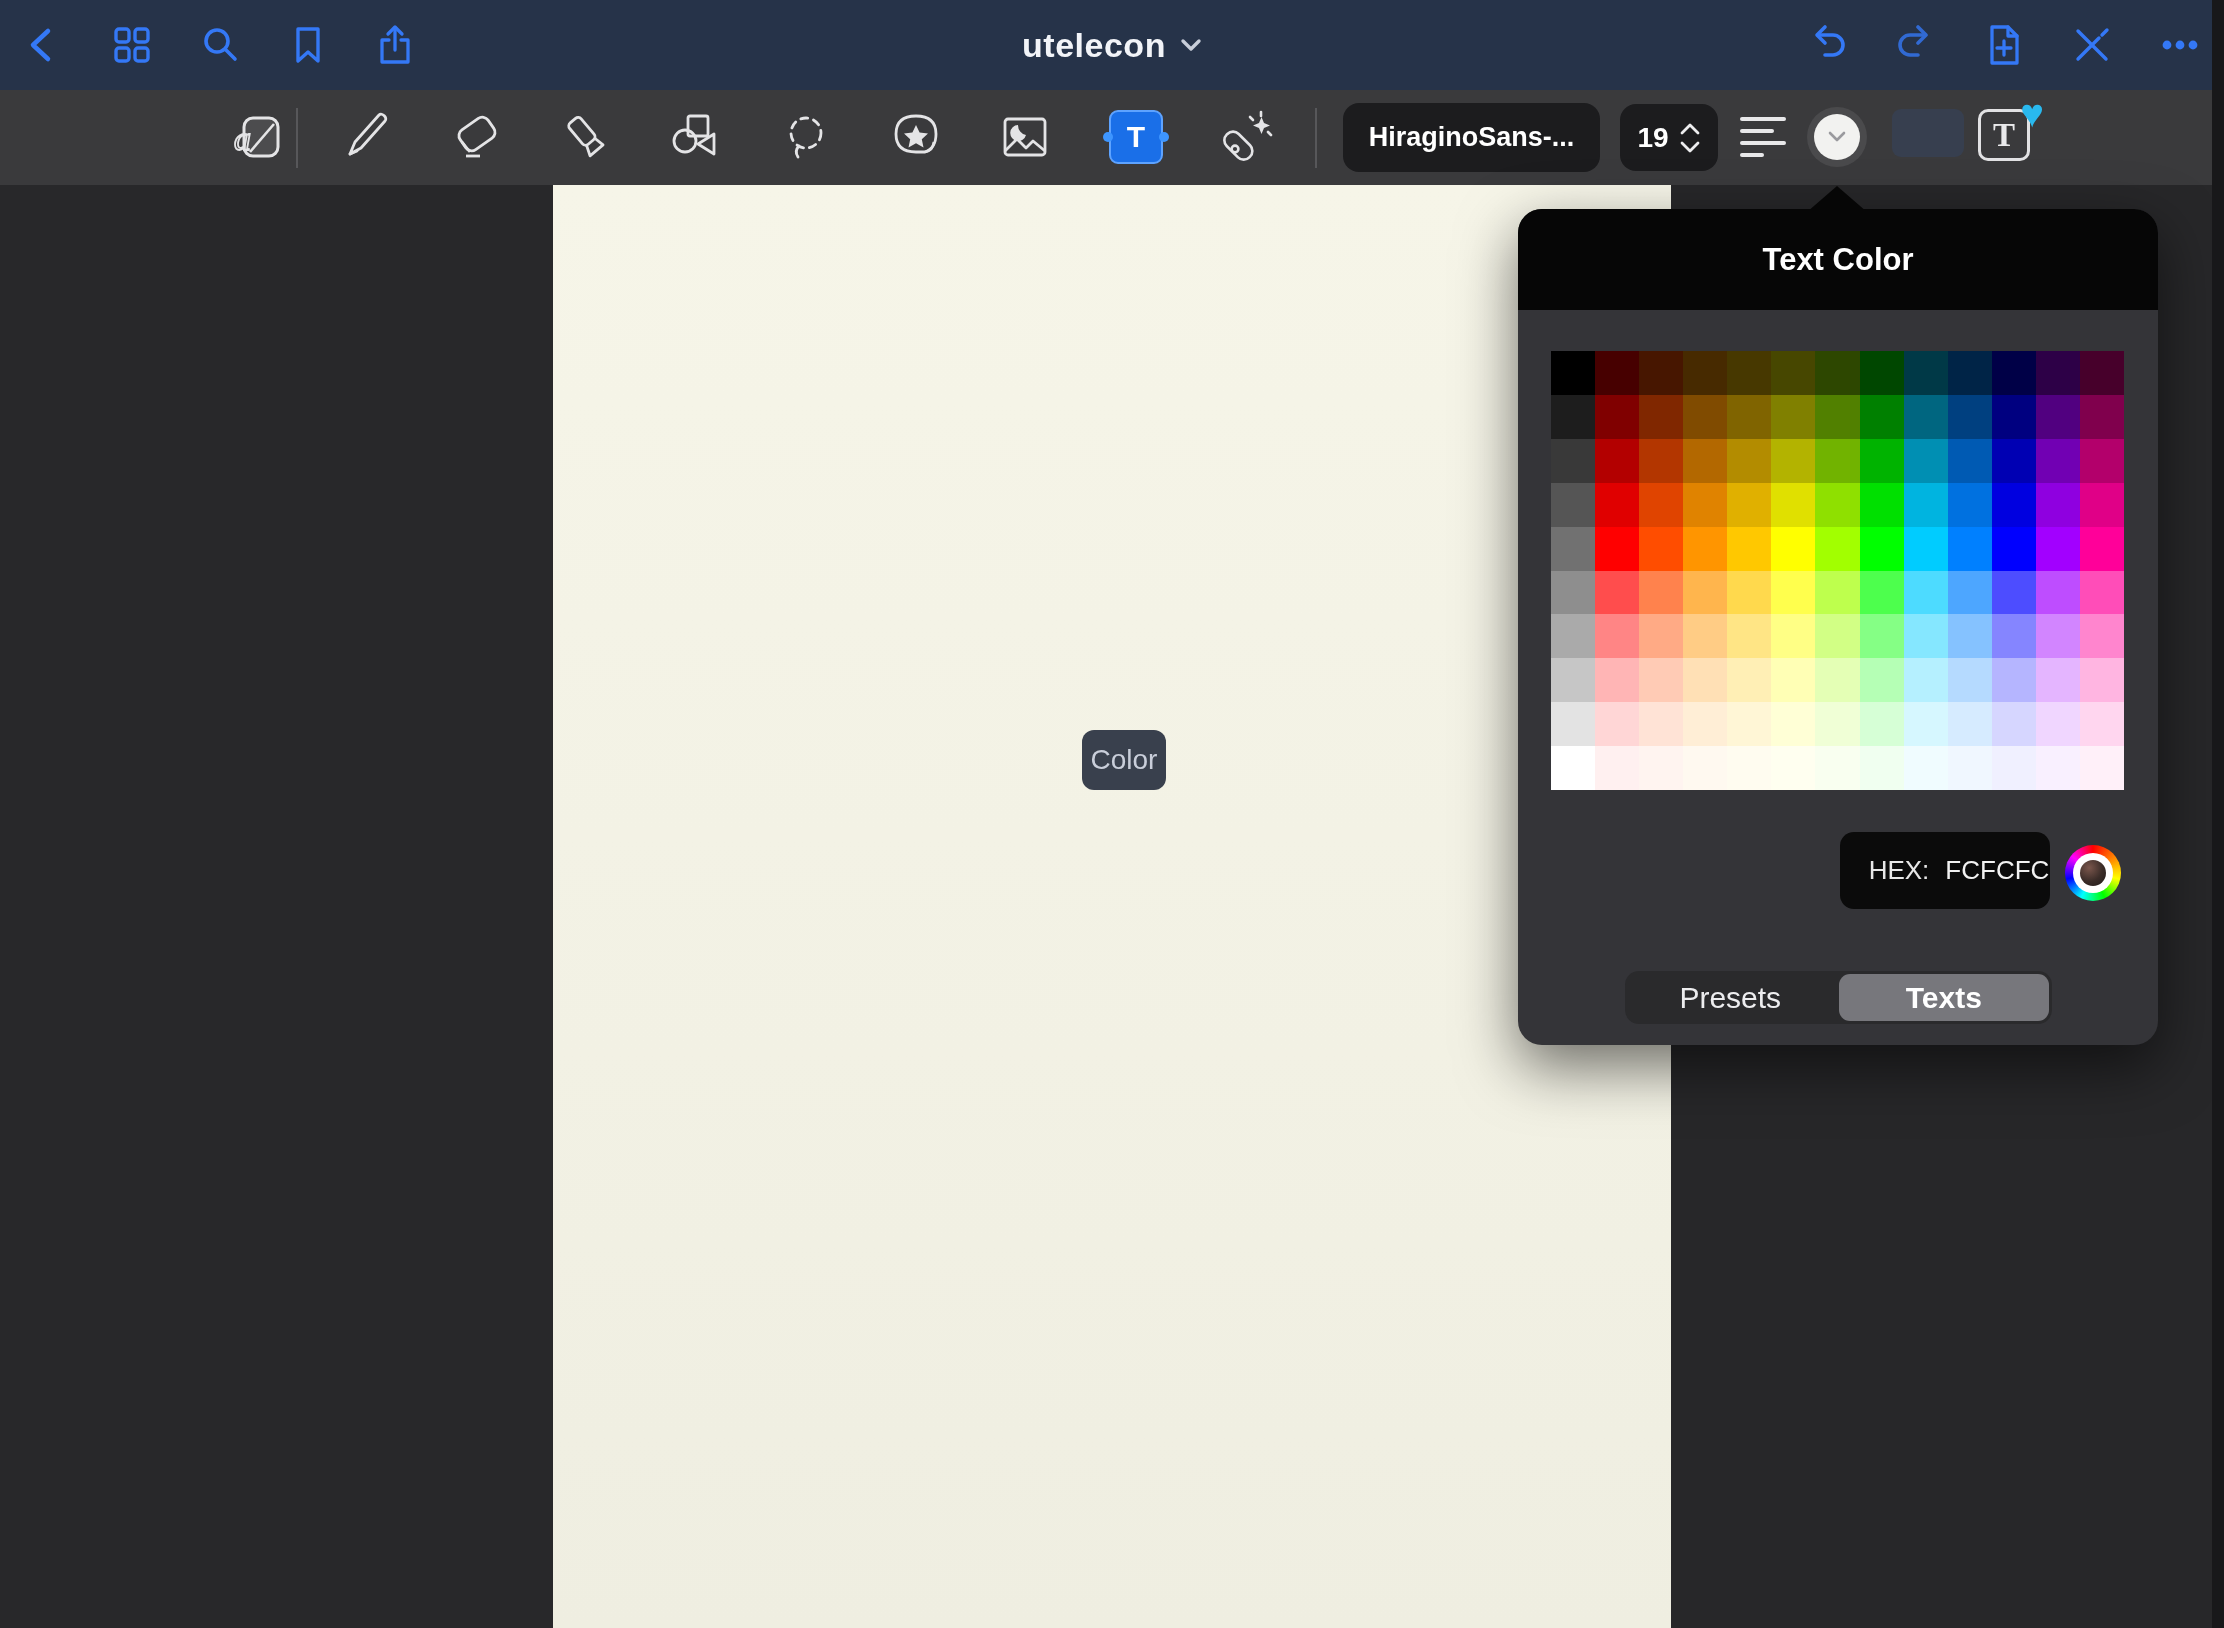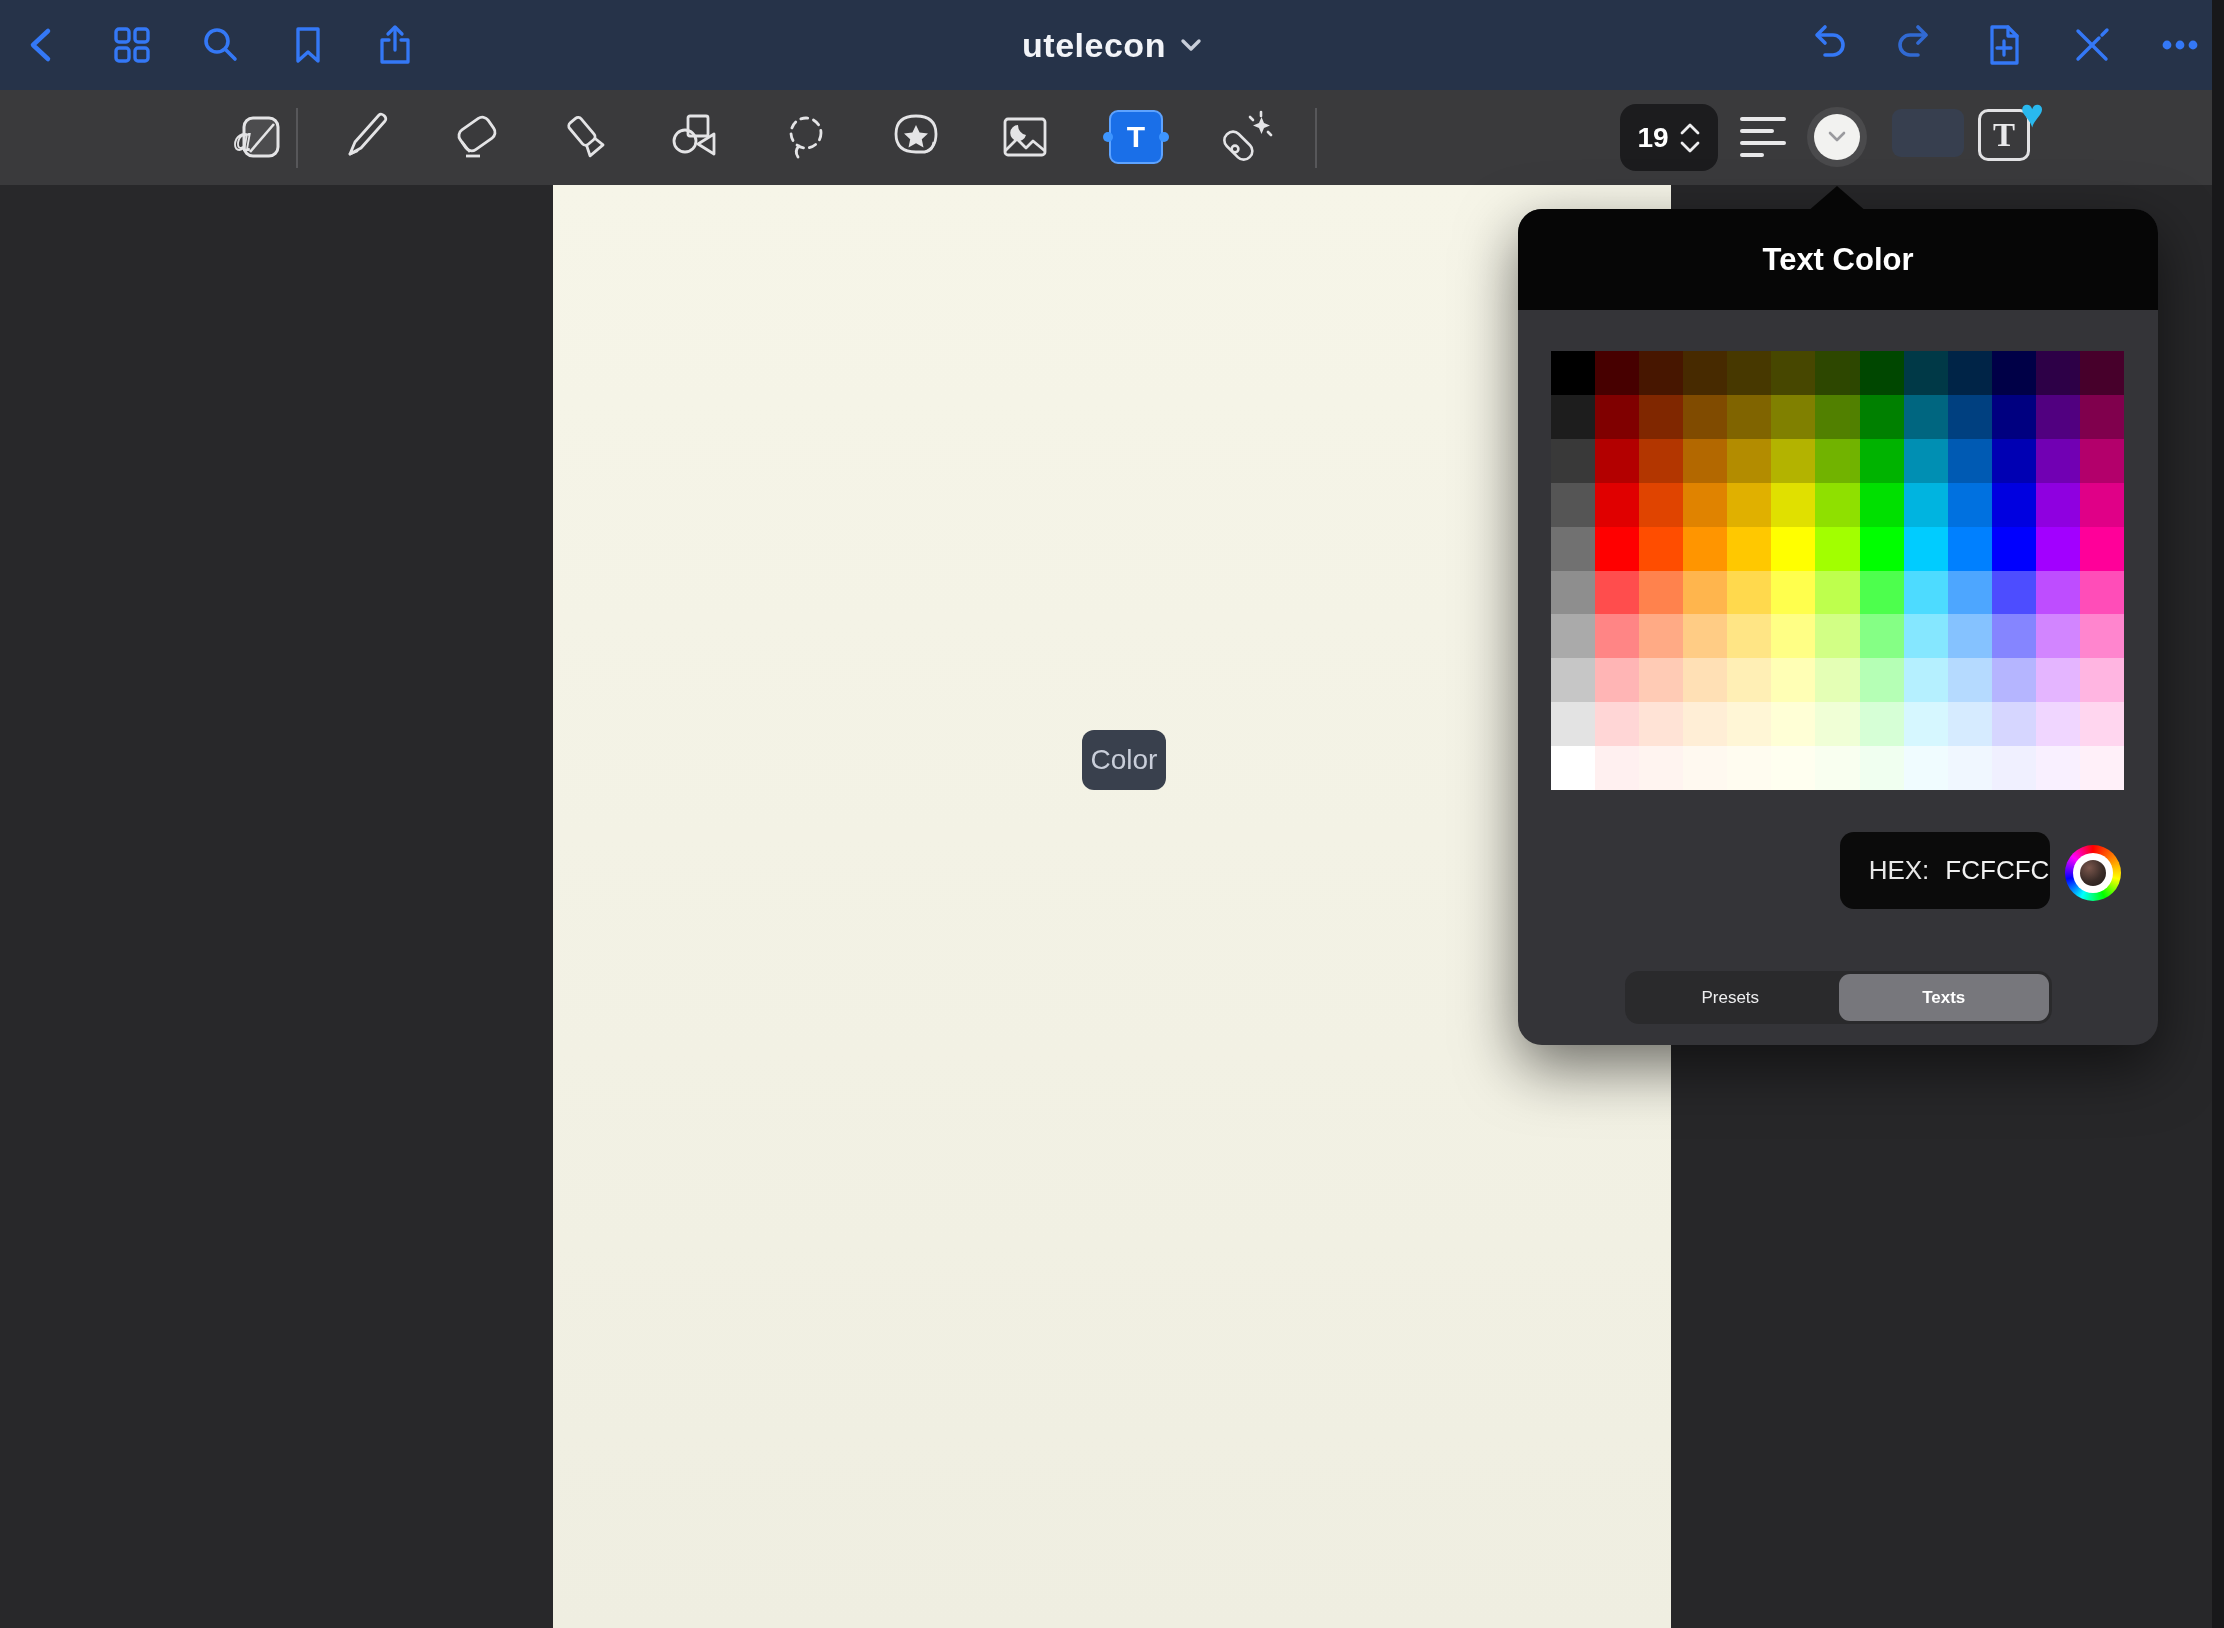--- a/index.html
+++ b/index.html
@@ -74,21 +74,21 @@
   .wheel{position:absolute;left:547px;top:636px;width:56px;height:56px;border-radius:50%;
         background:conic-gradient(#f00,#ff8000,#ff0,#0f0,#0ff,#00f,#f0f,#f00);
         display:flex;align-items:center;justify-content:center;}
   .wheel .w2{width:40px;height:40px;border-radius:50%;background:#fff;
         display:flex;align-items:center;justify-content:center;}
   .wheel .w3{width:26px;height:26px;border-radius:50%;
         background:radial-gradient(circle at 35% 30%,#7A564C,#3A2C28 55%,#201B1A);}
   .segment{position:absolute;left:107px;top:762px;width:427px;height:53px;background:#2A2A2C;
         border-radius:14px;display:flex;}
   .seg-item{flex:1;display:flex;align-items:center;justify-content:center;
-        color:#EDEDEF;font-size:17px;}
+        color:#EDEDEF;font-size:30px;}
   .seg-item.selected{background:#77777C;border-radius:11px;margin:3px;font-weight:bold;color:#FFFFFF;}
 </style>
 </head>
 <body>
 
 <div class="stage">
 
   <div class="topbar">
     <div class="tb-icon" style="left:19px">
       <svg width="40" height="46" viewBox="0 0 40 46">
@@ -259,20 +259,23 @@
             <circle cx="19" cy="41" r="3.4"></circle>
             <path d="M43 15 l2.5 -6 l2.5 6 l6 2.5 l-6 2.5 l-2.5 6 l-2.5 -6 l-6 -2.5 z" fill="#E4E4E6" stroke="none"></path>
             <line x1="45" y1="4" x2="45" y2="8"></line>
             <line x1="34" y1="9" x2="37" y2="12"></line>
             <line x1="55" y1="27" x2="52" y2="24"></line>
           </g>
         </svg>
     </div>
     <div class="tdivider" style="left:1315px"></div>
 
+    <div class="pill font-pill">
+      <span>HiraginoSans-...</span>
+    </div>
     <div class="pill size-pill">
       <span>19</span>
       <svg width="22" height="34" viewBox="0 0 22 34">
           <g fill="none" stroke="#EDEDEF" stroke-width="2.8" stroke-linecap="round" stroke-linejoin="round">
             <path d="M3 12 l8 -8 l8 8"></path>
             <path d="M3 22 l8 8 l8 -8"></path>
           </g>
         </svg>
     </div>
     <div class="align-icon">

